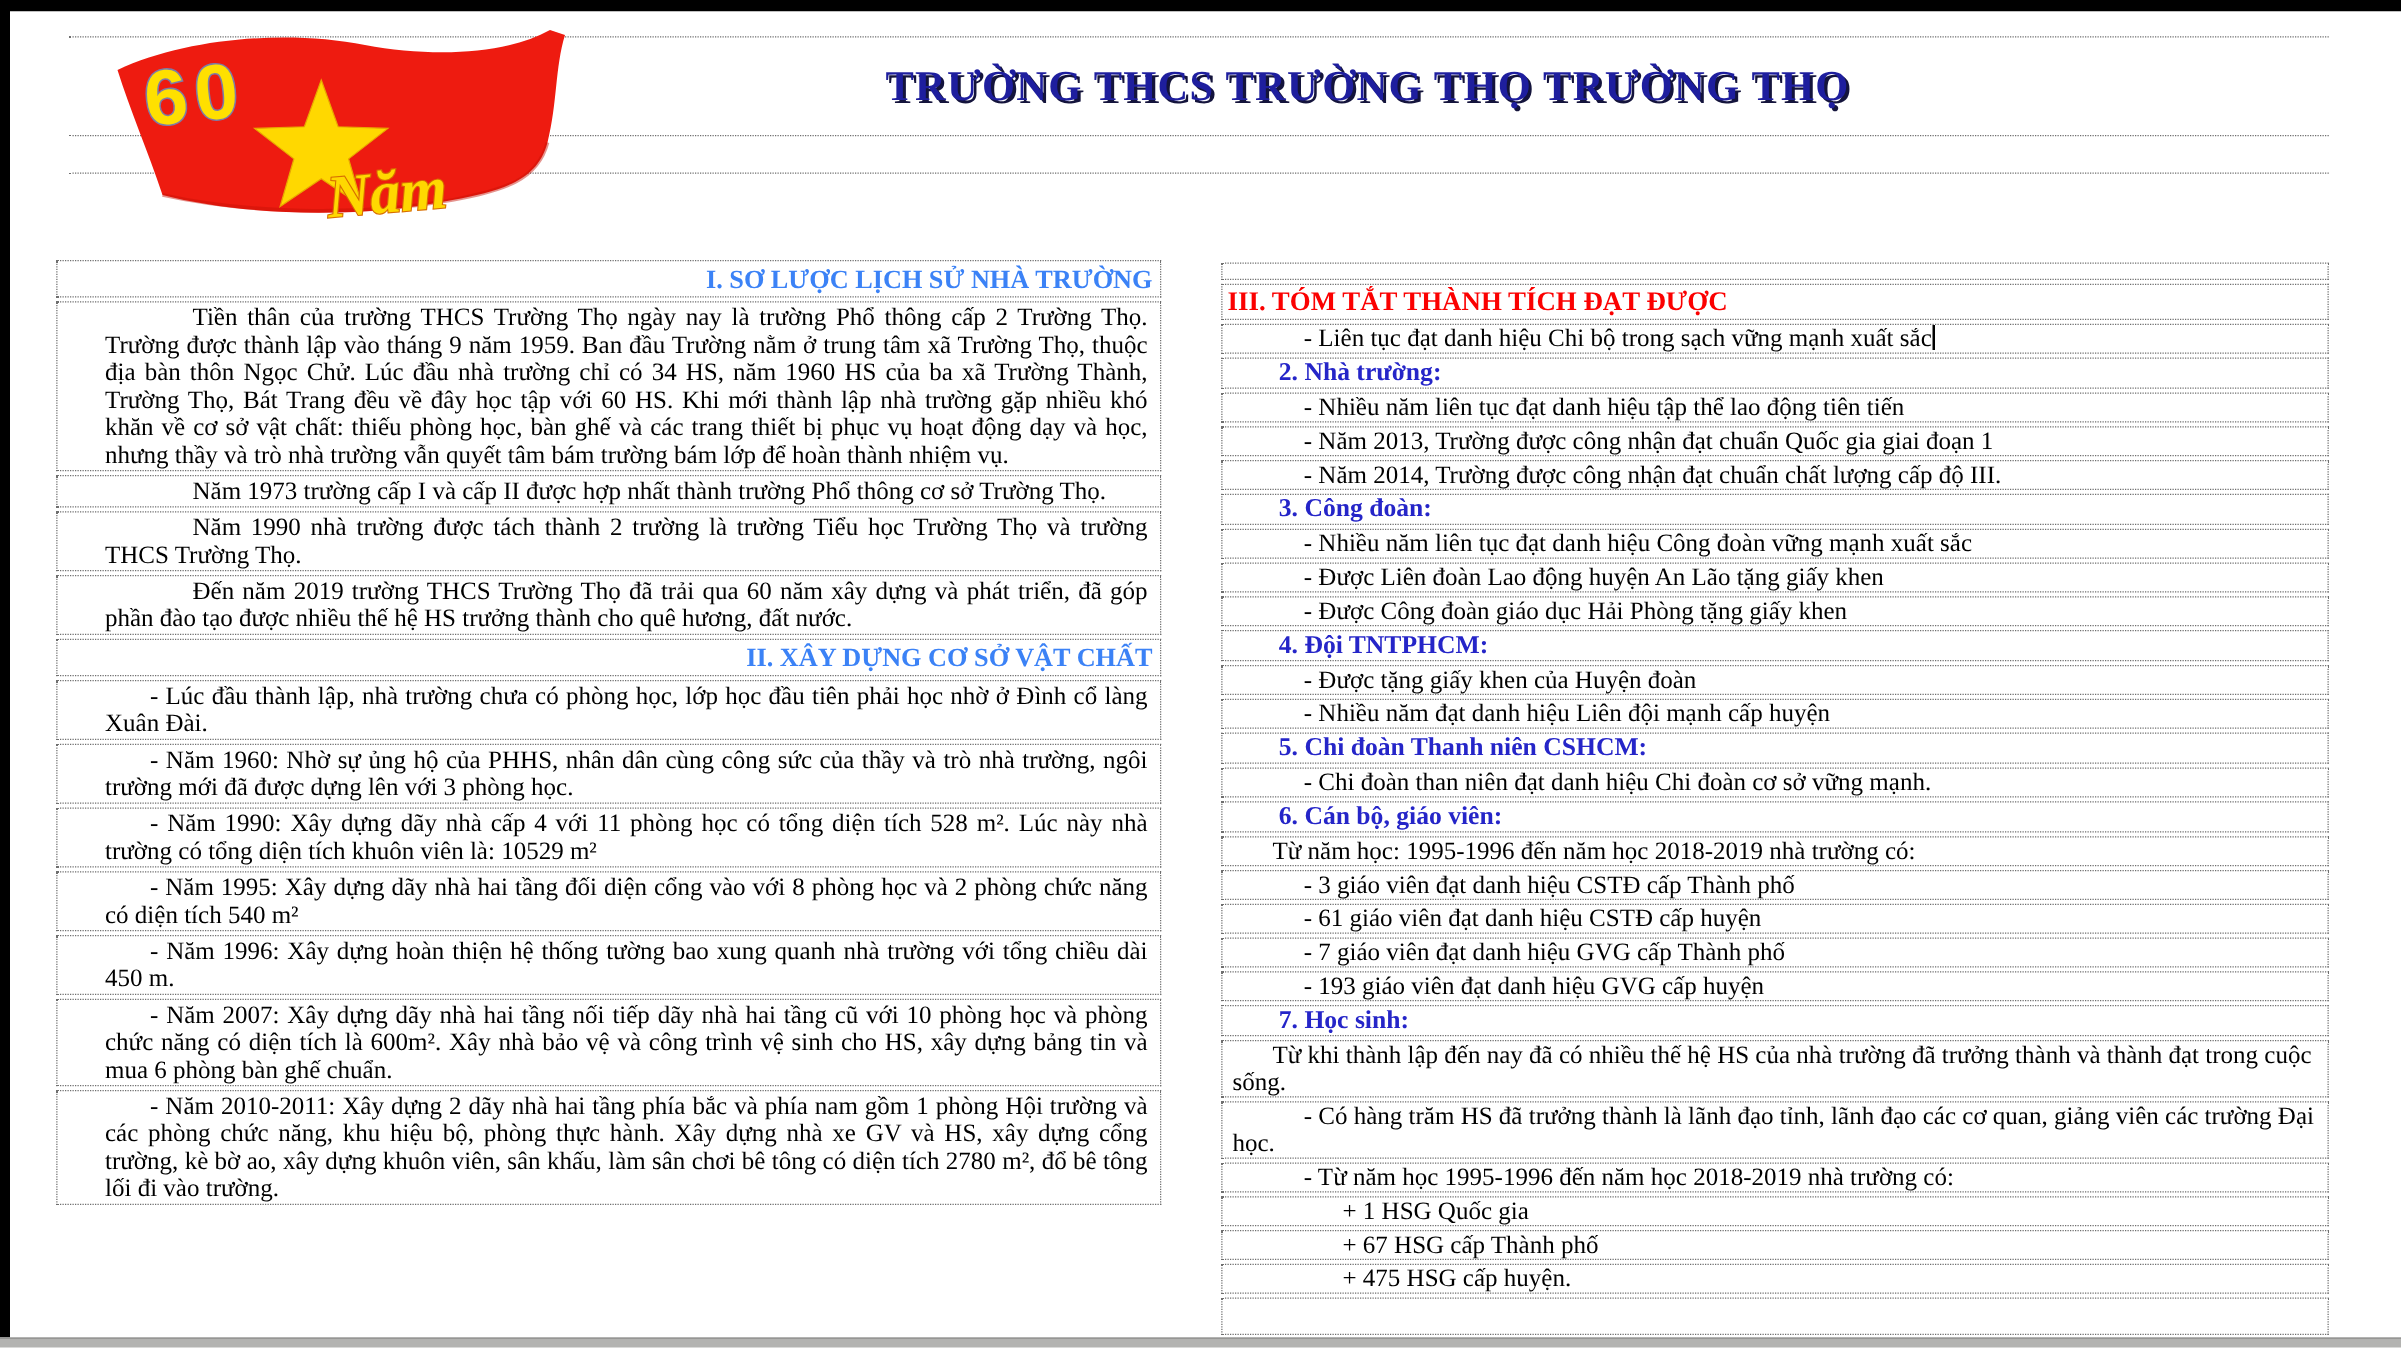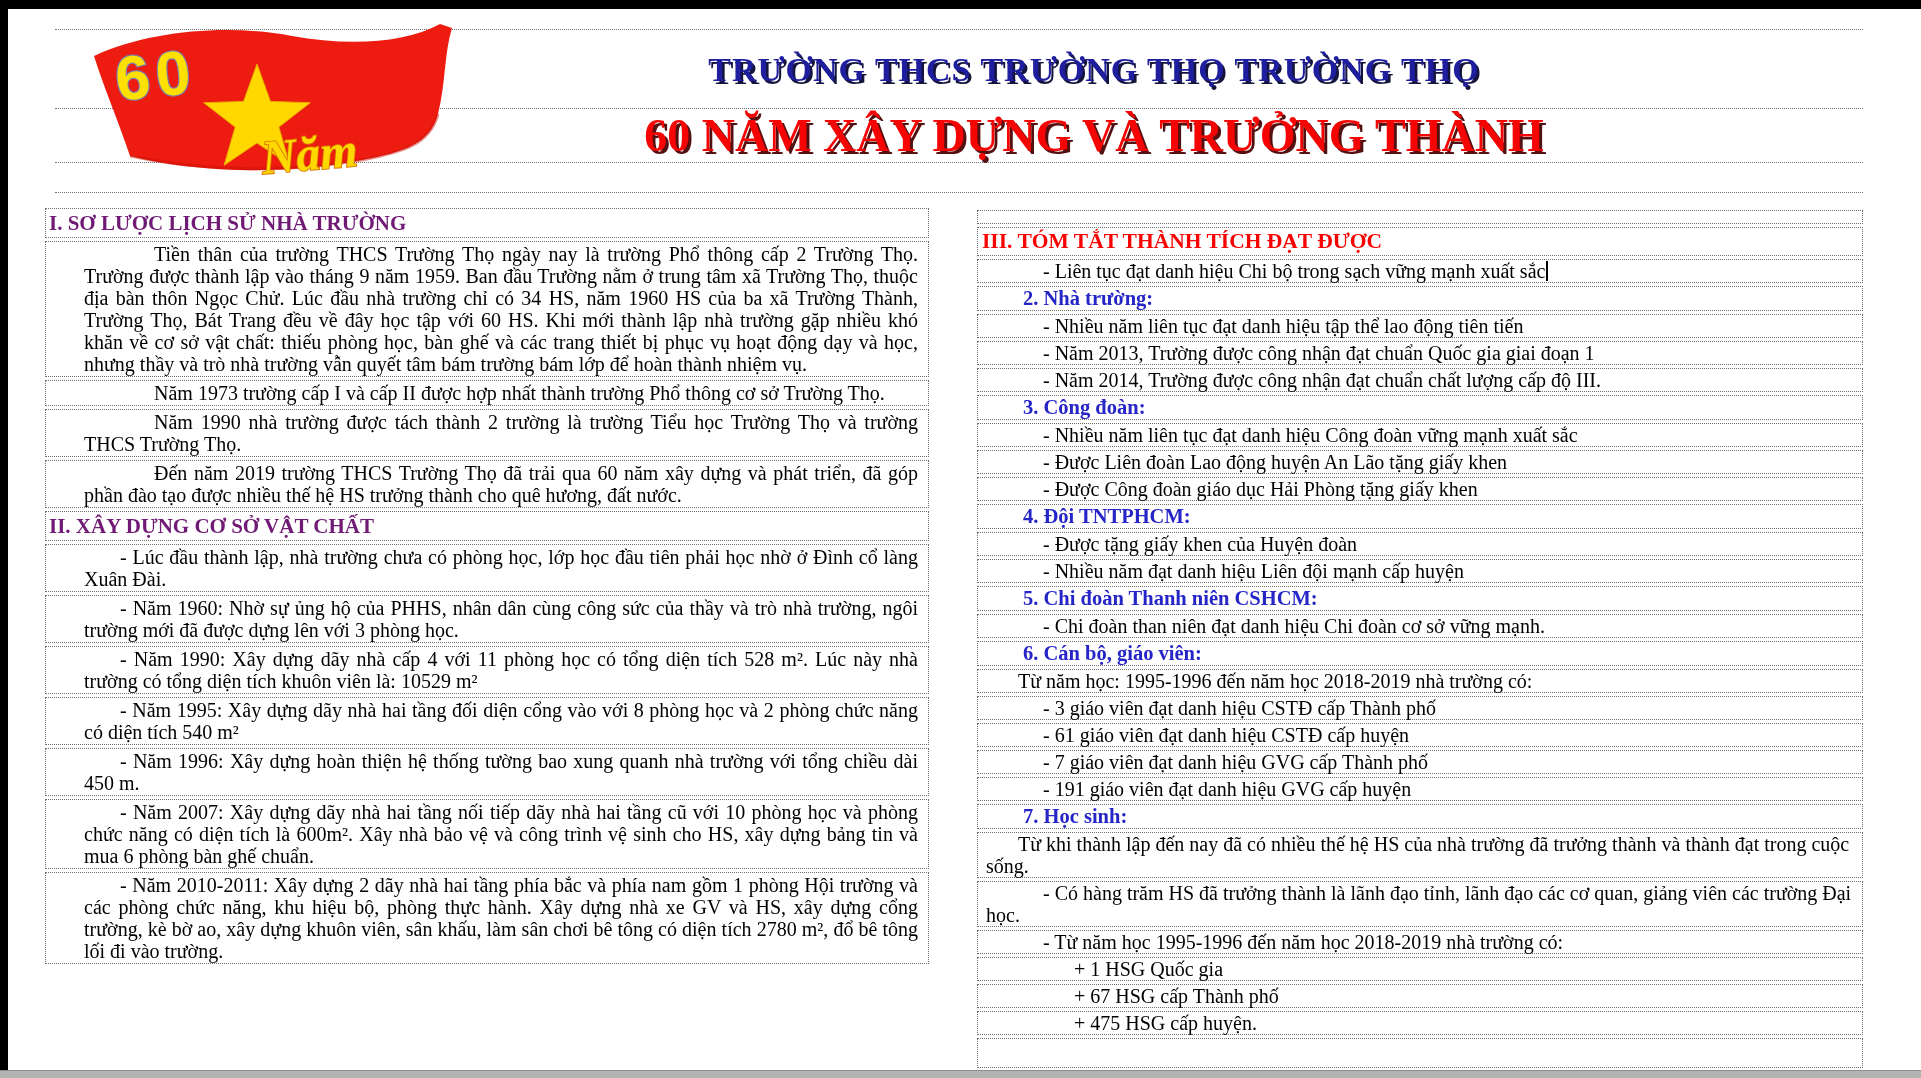--- a/index.html
+++ b/index.html
@@ -30,21 +30,21 @@
   .flag{position:absolute;left:72px;top:20px;z-index:3;}
 
   
   .doc-table{position:absolute;}
   .left-table{left:45px;top:208px;width:884px;}
   .right-table{left:977px;top:210px;width:886px;}
   .doc-table .row{border:1px dotted #6f6f6f;margin-top:3px;background:#fff;}
   .doc-table .row:first-child{margin-top:0;}
 
   
-  .left-table .heading{color:#701a75;font-weight:bold;font-size:21px;line-height:26px;padding:1px 6px 1px 3px;}
+  .left-table .heading{color:#3b82f6;font-weight:bold;font-size:21px;line-height:26px;padding:1px 6px 1px 3px;text-align:right;}
   .left-table .para,.left-table .item{font-size:20px;line-height:22px;text-align:justify;padding:1px 10px 1px 38px;}
   .left-table .para{text-indent:70px;}
   .left-table .item{text-indent:36px;}
 
   
   .right-table .spacer-sm{height:12px;}
   .right-table .spacer-lg{height:28px;}
   .right-table .section-heading{color:#fb0000;font-weight:bold;font-size:21.5px;line-height:25px;padding:1px 6px 1px 4px;}
   .right-table .group{color:#2525c8;font-weight:bold;font-size:20.5px;line-height:23px;padding:0 8px 0 45px;}
   .right-table .dash,.right-table .plus,.right-table .text{font-size:20px;line-height:22px;padding:0 10px 0 8px;text-align:left;}
@@ -56,21 +56,20 @@
 </style>
 </head>
 <body>
 
 <div class="top-bar"></div>
 <div class="left-bar"></div>
 <div class="bottom-strip"></div>
 
 <div class="header-table">
   <div class="header-row banner-title">TRƯỜNG THCS TRƯỜNG THỌ TRƯỜNG THỌ</div>
-  <div class="header-row banner-subtitle">60 NĂM XÂY DỰNG VÀ TRƯỞNG THÀNH</div>
   <div class="header-row banner-spacer"></div>
 </div>
 
 <svg class="flag" width="392" height="160" viewBox="0 0 392 160">
   <path d="M22,36 C78,10 158,4 220,16 C274,26 332,24 368,4 L380,8
            C372,34 374,62 366,94 C358,124 332,132 290,140
            C212,156 120,152 58,136 C46,100 32,68 22,36 Z" fill="#ee1b10"></path>
   <path d="M58,136 C122,150 212,154 290,140 C332,132 358,124 366,94" fill="none" stroke="#c51107" stroke-width="3" opacity="0.45"></path>
   <polygon fill="#ffd800" stroke="#e8a800" stroke-width="1" transform="translate(0,8)" points="185,36 198.5,73.4 238.3,74.7 206.9,99.1 217.9,137.3 185,115 152.1,137.3 163.1,99.1 131.7,74.7 171.5,73.4"></polygon>
   <text x="44" y="74" transform="rotate(-6 110 60)" font-family="Liberation Sans, sans-serif" font-weight="bold" font-size="62" fill="#ffe000" stroke="#7c7ca8" stroke-width="2.5" paint-order="stroke" letter-spacing="6">60</text>
@@ -108,21 +107,21 @@
     <div class="row group">4. Đội TNTPHCM:</div>
     <div class="row dash">- Được tặng giấy khen của Huyện đoàn</div>
     <div class="row dash">- Nhiều năm đạt danh hiệu Liên đội mạnh cấp huyện</div>
     <div class="row group">5. Chi đoàn Thanh niên CSHCM:</div>
     <div class="row dash">- Chi đoàn than niên đạt danh hiệu Chi đoàn cơ sở vững mạnh.</div>
     <div class="row group">6. Cán bộ, giáo viên:</div>
     <div class="row text">Từ năm học: 1995-1996 đến năm học 2018-2019 nhà trường có:</div>
     <div class="row dash">- 3 giáo viên đạt danh hiệu CSTĐ cấp Thành phố</div>
     <div class="row dash">- 61 giáo viên đạt danh hiệu CSTĐ cấp huyện</div>
     <div class="row dash">- 7 giáo viên đạt danh hiệu GVG cấp Thành phố</div>
-    <div class="row dash">- 191 giáo viên đạt danh hiệu GVG cấp huyện</div>
+    <div class="row dash">- 193 giáo viên đạt danh hiệu GVG cấp huyện</div>
     <div class="row group">7. Học sinh:</div>
     <div class="row text">Từ khi thành lập đến nay đã có nhiều thế hệ HS của nhà trường đã trưởng thành và thành đạt trong cuộc sống.</div>
     <div class="row dash">- Có hàng trăm HS đã trưởng thành là lãnh đạo tỉnh, lãnh đạo các cơ quan, giảng viên các trường Đại học.</div>
     <div class="row dash">- Từ năm học 1995-1996 đến năm học 2018-2019 nhà trường có:</div>
     <div class="row plus">+ 1 HSG Quốc gia</div>
     <div class="row plus">+ 67 HSG cấp Thành phố</div>
     <div class="row plus">+ 475 HSG cấp huyện.</div>
     <div class="row spacer-lg"></div>
   </div>
 

